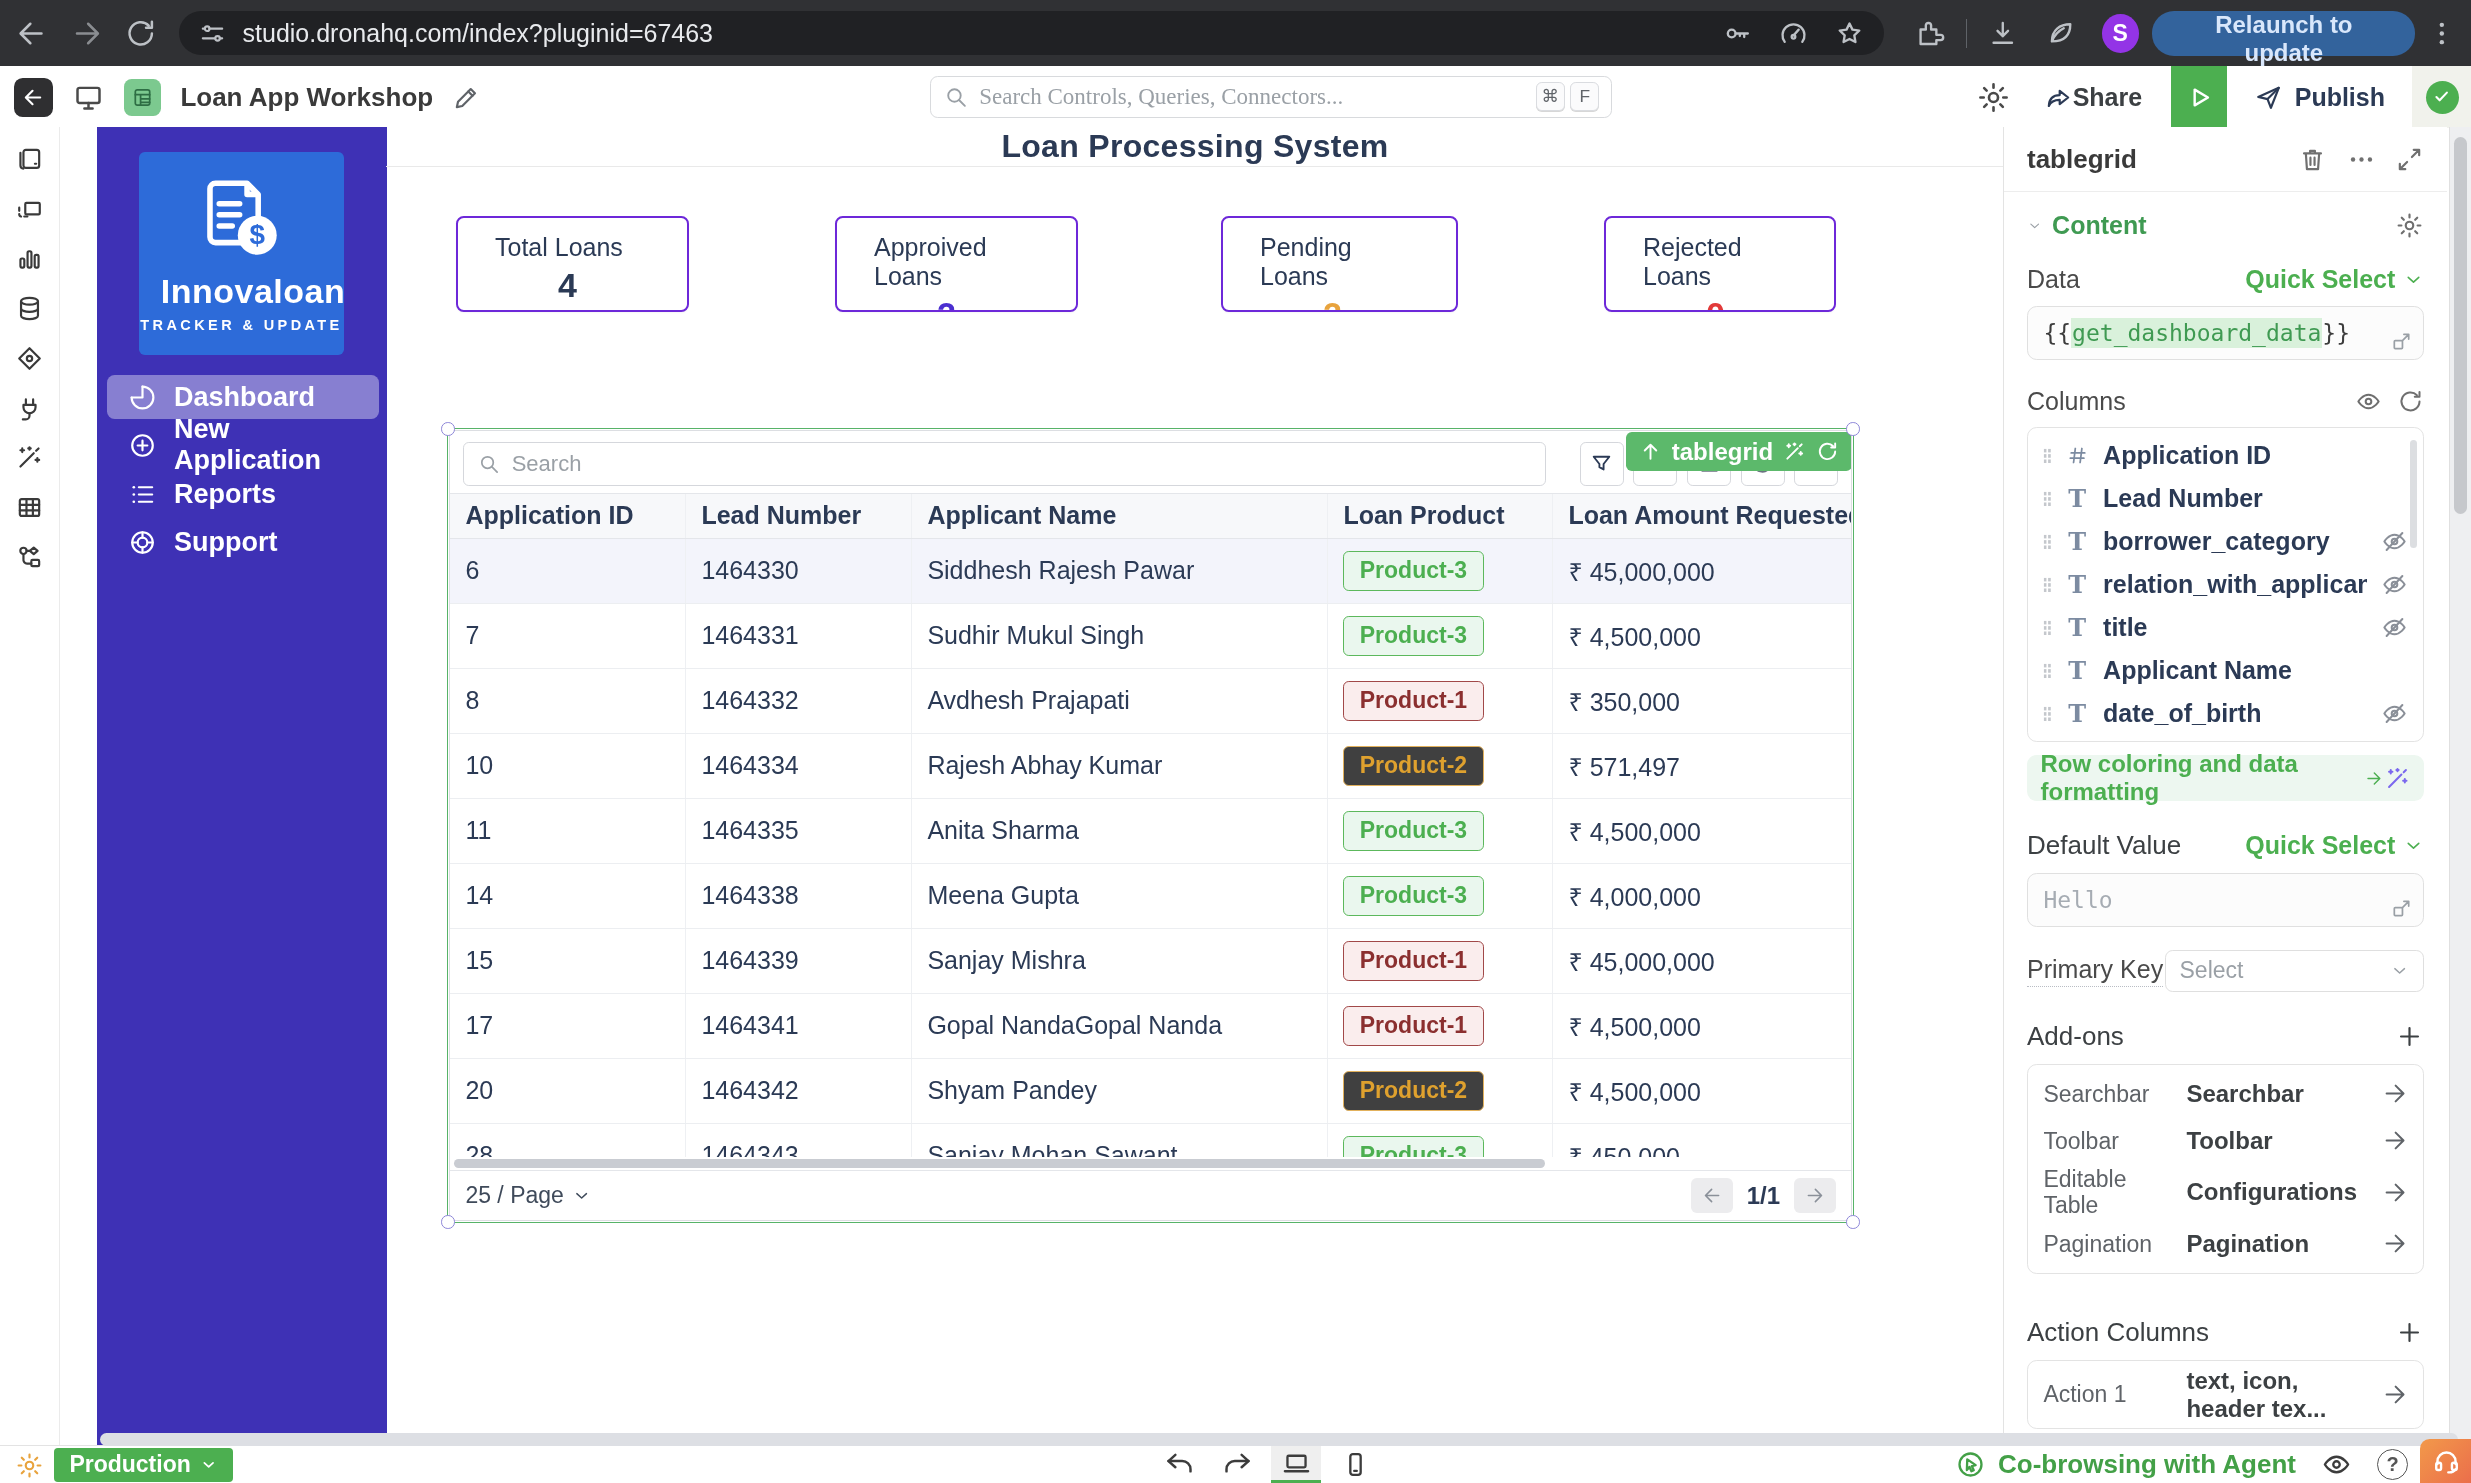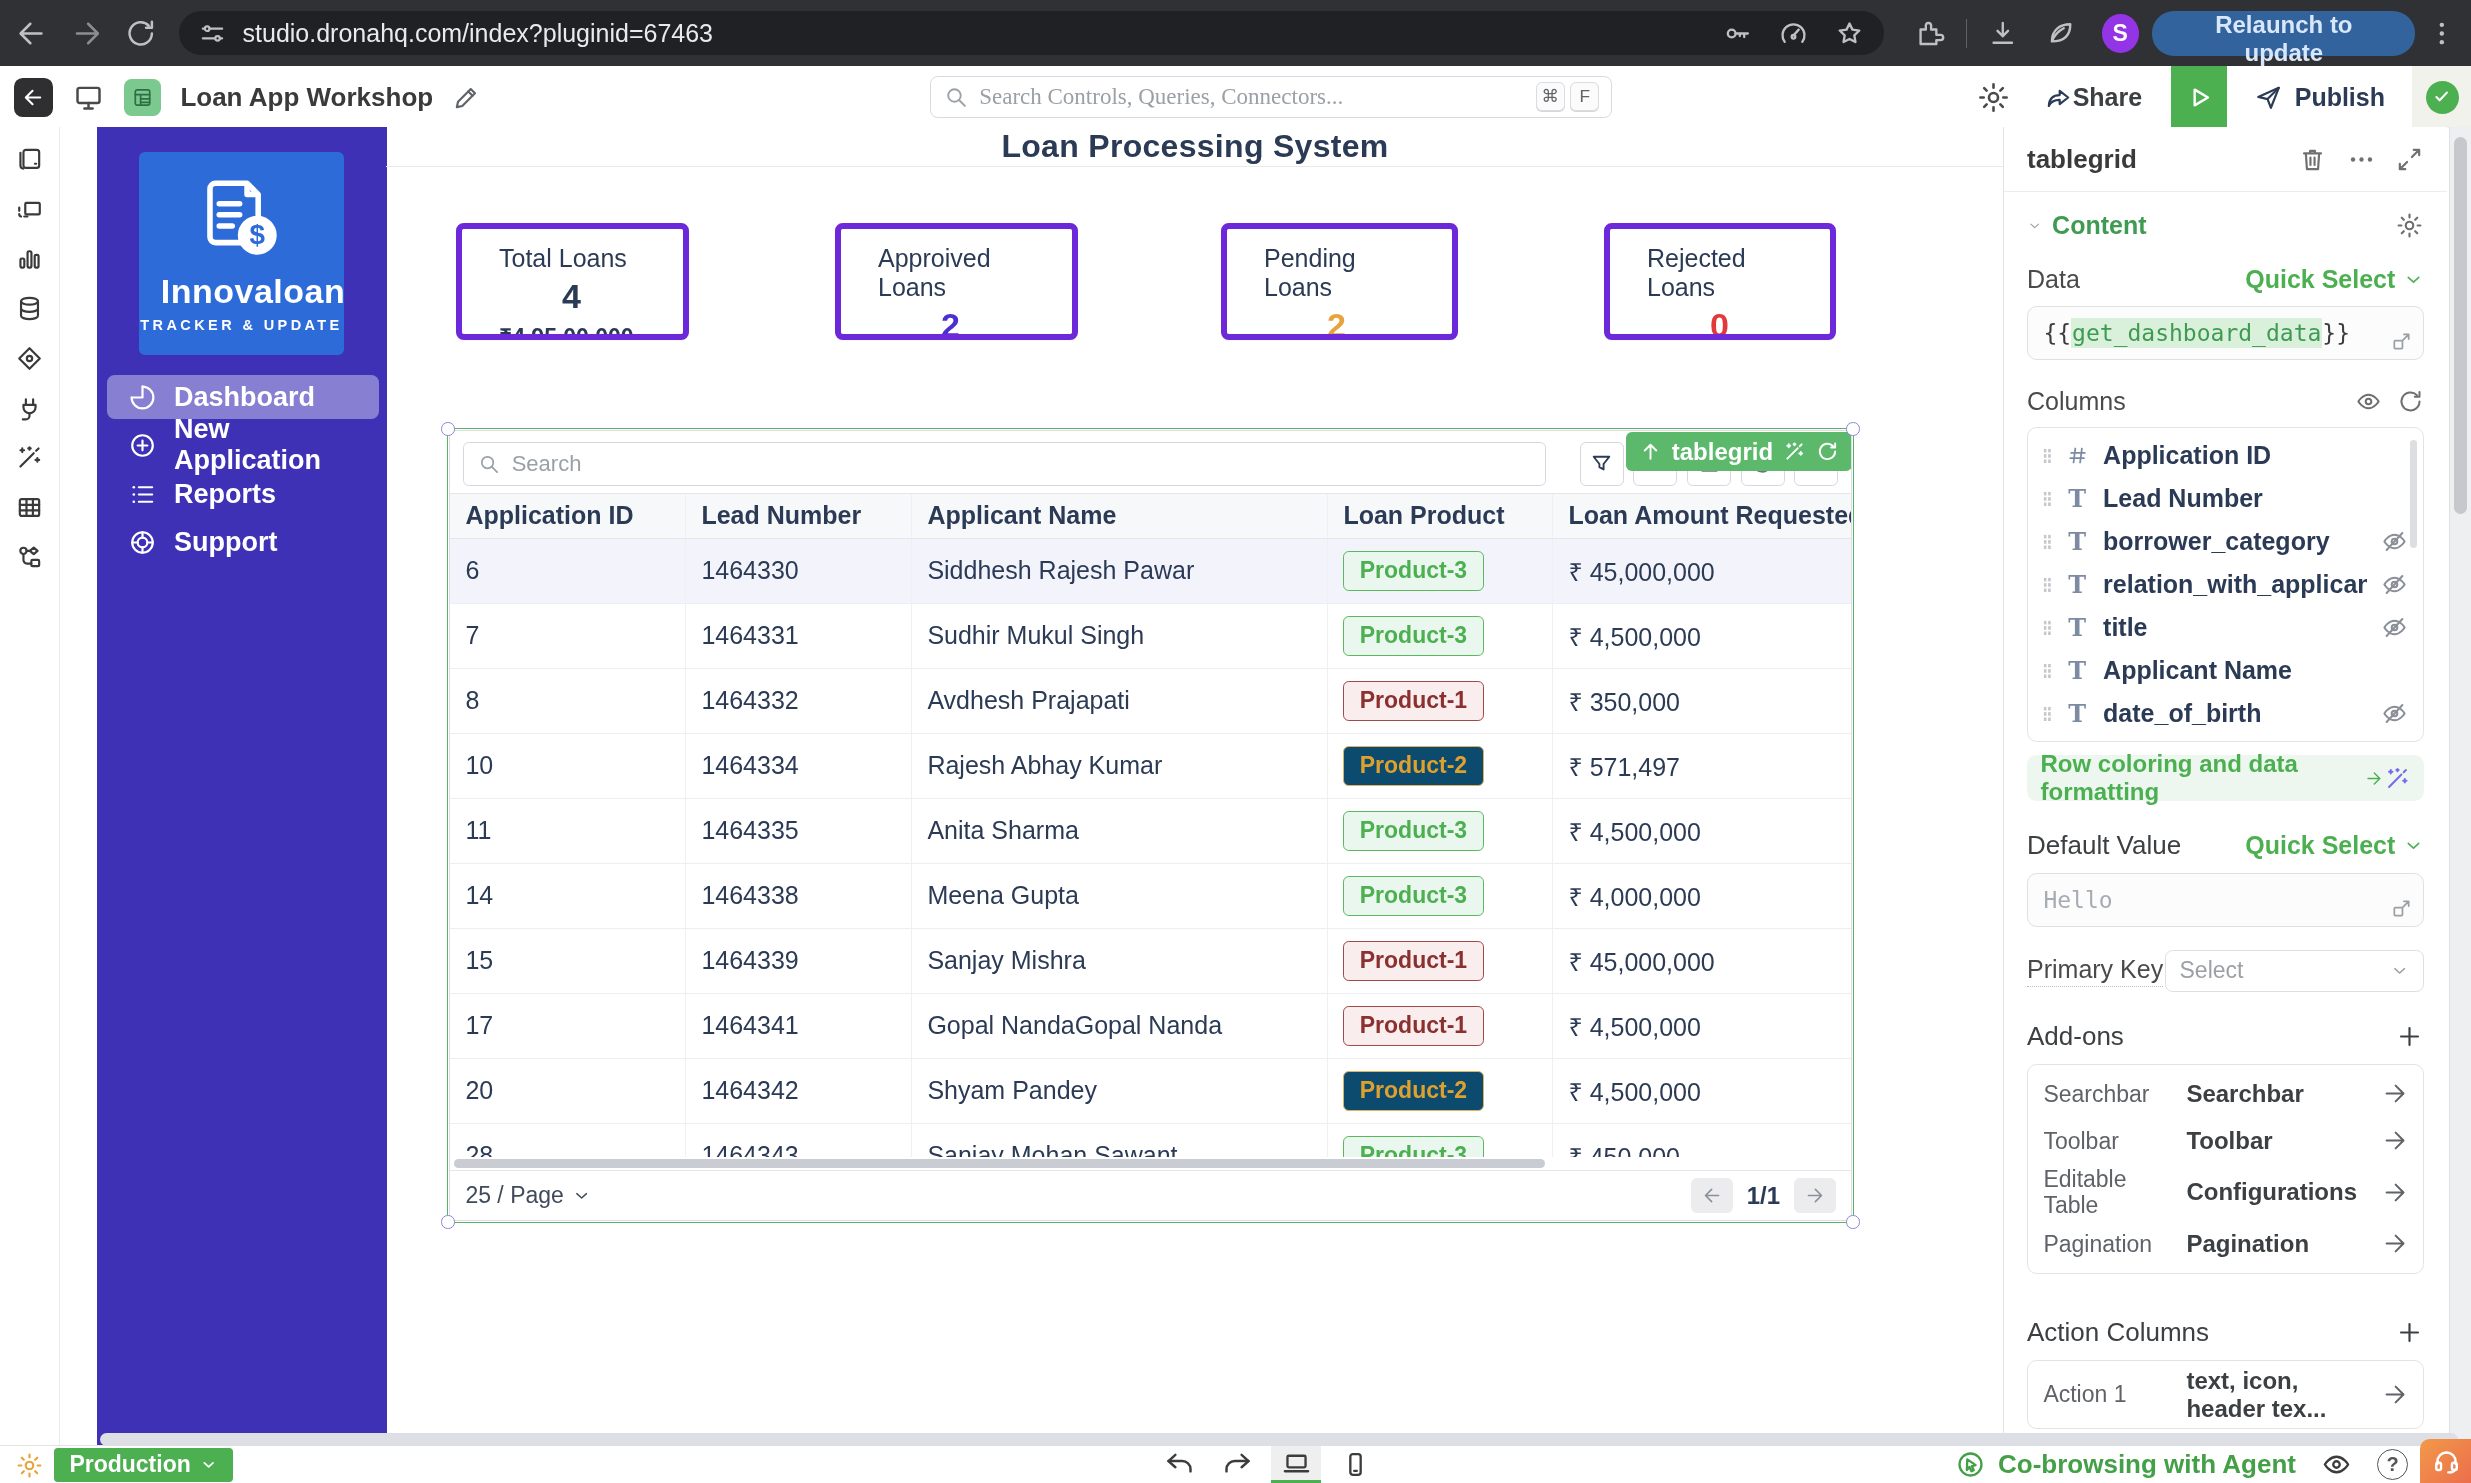--- a/index.html
+++ b/index.html
@@ -60,21 +60,21 @@
   .logocard { position:absolute; left:42px; top:25px; width:205px; height:203px; background:#2d6bd9; border-radius:5.8px; display:flex; flex-direction:column; align-items:center; justify-content:center; color:#fff; }
   .logotitle { font-size:34px; font-weight:700; margin-top:9.7px; letter-spacing:0.5px;margin-left:23px; }
   .logosub { font-size:14.5px; font-weight:700; letter-spacing:3.4px; margin-top:5.8px; }
   .navitem { position:absolute; left:9.7px; width:272px; height:44px; border-radius:7.7px; display:flex; align-items:center; padding-left:21px; gap:17.4px; color:#fff; font-size:27px; font-weight:600; }
   .navitem .ic { width:29px; height:29px; flex:none; }
   .navitem.active { background:rgba(255,255,255,.38); }
 
   .content { position:absolute; left:326px; top:0; right:0; height:1321px; }
   .pagehead { height:40px; border-bottom:1px solid #e9e9e9; display:flex; align-items:center; justify-content:center; }
   .pagetitle { font-size:32px; font-weight:700; color:#2b3a55; letter-spacing:0.3px; }
-  .statcard { position:absolute; top:96px; height:117px; background:#fff; border:6px solid #6d28d9; border-radius:7.7px; box-shadow:0 1px 1.9px rgba(0,0,0,.04); padding:15.4px 0 0 37px; overflow:hidden; }
+  .statcard { position:absolute; top:89px; height:96px; background:#fff; border:2px solid #6d28d9; border-radius:7.7px; box-shadow:0 1px 1.9px rgba(0,0,0,.04); padding:15.4px 0 0 37px; overflow:hidden; }
   .statlabel { font-size:25px; color:#2b3a55; line-height:1.15; width:145px; }
   .statcard.wrap .statlabel { width:101px; }
   .statvalue { font-size:34px; font-weight:700; width:145px; text-align:center; margin-top:3.9px; }
   .statamt { font-size:23px; font-weight:600; color:#2b3a55; margin-top:3.9px; }
   .v-navy{color:#2b3a55} .v-indigo{color:#4b2fd0} .v-orange{color:#e8a33d} .v-red{color:#e23a3a}
 
   
   .widget { position:absolute; left:63px; top:303px; width:1403px; height:791px; background:#fff; border:1px solid #dcdee2; border-radius:5.8px; display:flex; flex-direction:column; overflow:hidden; }
   .selframe { position:absolute; left:61px; top:301px; width:1407px; height:795px; border:1.9px solid #57b368; border-radius:6.8px; pointer-events:none; z-index:6; }
   .handle { position:absolute; width:13.5px; height:13.5px; border-radius:50%; background:#fff; border:1.9px solid #8d86d8; z-index:7; }
@@ -94,21 +94,21 @@
   .gcell:last-child { border-right:none; }
   .c1{width:236px;flex:none} .c2{width:226px;flex:none} .c3{width:416px;flex:none} .c4{width:225px;flex:none} .c5{flex:1}
   .ghead .gcell { font-size:25px; font-weight:600; color:#2b3a55; }
   .growswrap { height:619px; overflow:hidden; }
   .grow { height:65px; display:flex; border-bottom:1px solid #eceef1; background:#fff; }
   .grow.sel { background:#f3f4fb; }
   .grow .gcell { font-size:25px; color:#2b3a55; }
   .pbadge { display:inline-block; padding:5.8px 15.4px; border-radius:5.8px; font-size:23px; font-weight:600; border:1.9px solid; }
   .pb-green { color:#4caf50; border-color:#5cb85c; background:#eaf7ee; }
   .pb-red { color:#8b2f2f; border-color:#a14848; background:#faeded; }
-  .pb-orange { color:#dfa12e; border-color:#e2b15c; background:#0c4a6e; }
+  .pb-orange { color:#dfa12e; border-color:#e2b15c; background:#404040; }
   .ghscroll { height:13.5px; position:relative; }
   .ghscroll .thumb { position:absolute; left:3.9px; top:1.9px; width:1091px; height:9.7px; background:#c9ccd2; border-radius:4.8px; }
   .gfoot { height:50px; border-top:1px solid #e4e6ea; display:flex; align-items:center; padding:0 15.4px; }
   .pagesize { font-size:23px; color:#3f4a5a; display:flex; align-items:center; gap:7.7px; }
   .pagesize .ic { width:19.3px; height:19.3px; color:#3f4a5a; }
   .gfoot .spacer { flex:1; }
   .pgbtn { width:42px; height:35px; background:#ececee; border-radius:5.8px; display:flex; align-items:center; justify-content:center; color:#8a9099; }
   .pgbtn .ic { width:21px; height:21px; }
   .pgind { font-size:24px; font-weight:600; color:#2b3a55; margin:0 13.5px; }
 

